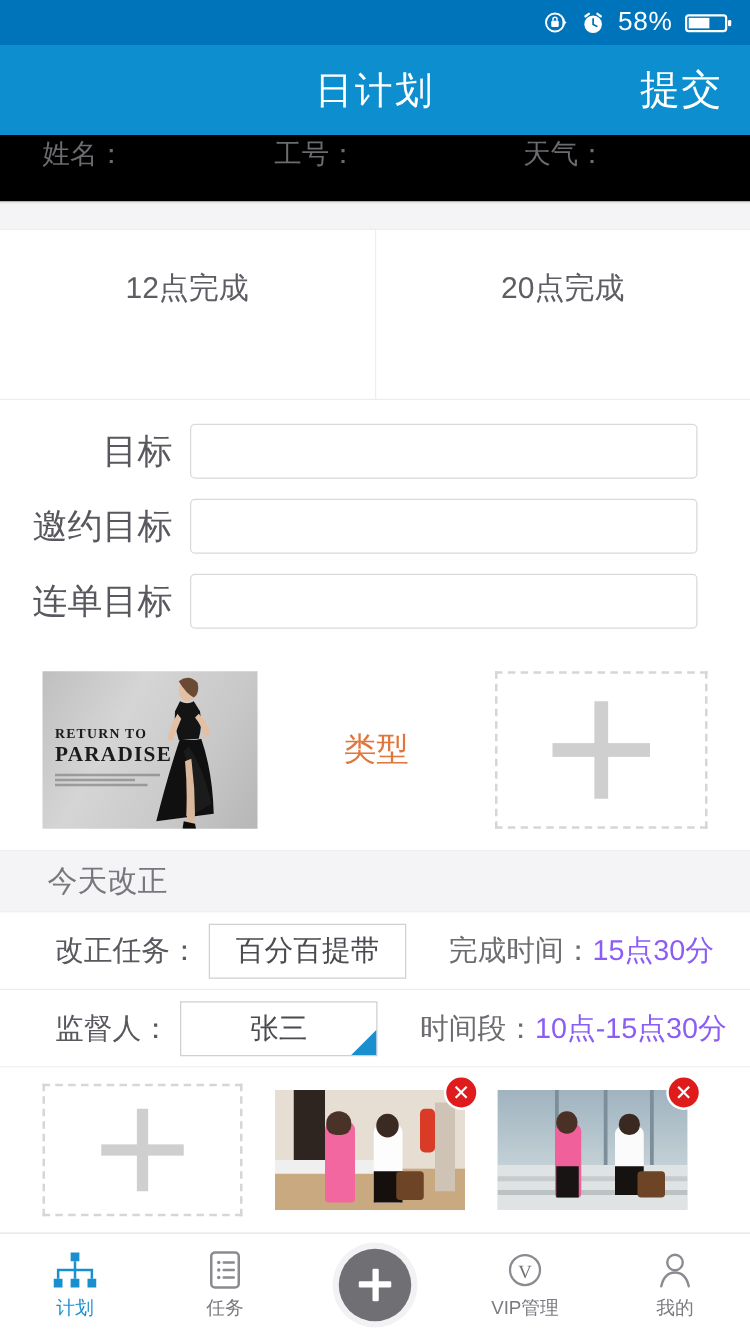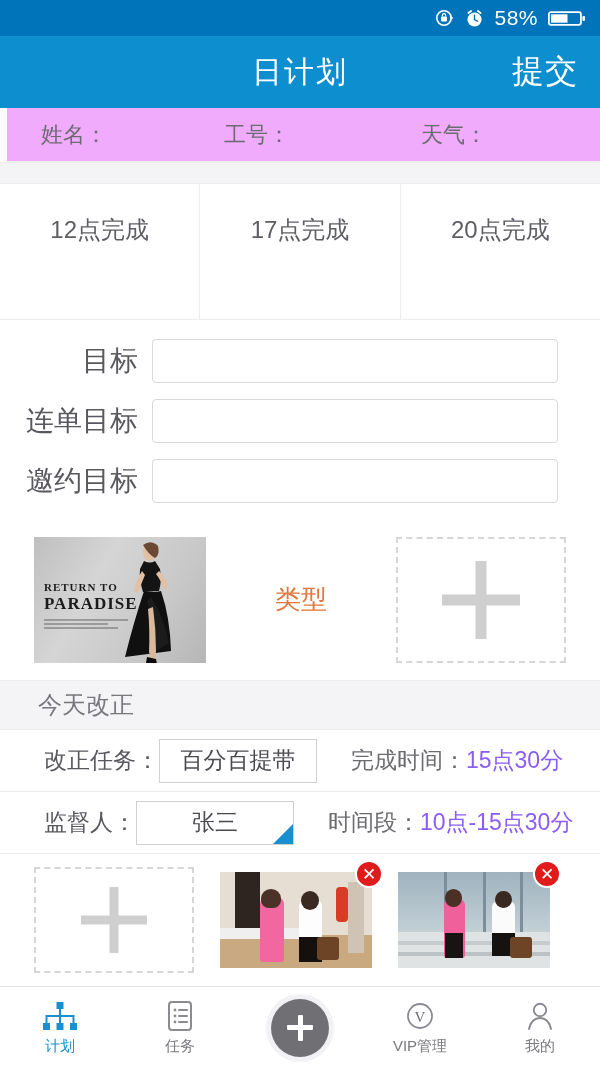--- a/index.html
+++ b/index.html
@@ -28,22 +28,22 @@
     position: relative; display: flex; align-items: center; justify-content: center;
   }
   .title-text { color: #fff; font-size: 30px; letter-spacing: 2px; }
   .submit-btn {
     position: absolute; right: 22px; top: 50%; transform: translateY(-50%);
     color: #fff; font-size: 32px; letter-spacing: 1px;
   }
 
   
   .inforow {
-    flex: 0 0 54px; display: flex; align-items: center;
-    background: #f0abfc; border-bottom: 1px solid #eeeef1; margin-left: 7px;
+    flex: 0 0 54px; display: flex; 
+    background: #000000; border-bottom: 1px solid #eeeef1;
   }
   .inforow .cell { flex: 1; font-size: 22px; color: #6b6b70; padding-left: 34px; }
   .inforow .cell:nth-child(2) { padding-left: 4px; }
   .inforow .cell:nth-child(3) { padding-left: 18px; }
 
   .band { flex: 0 0 22px; background: #f4f4f6; border-top: 1px solid #ededf0; border-bottom: 1px solid #ededf0; }
 
   
   .slots { flex: 0 0 136px; display: flex; background: #fff; border-bottom: 1px solid #ededf0; }
   .slot { flex: 1; padding-top: 30px; text-align: center; position: relative; }
@@ -93,21 +93,21 @@
   
   .sec-header {
     flex: 0 0 50px; background: #f4f4f6; display: flex; align-items: center;
     padding-left: 38px; font-size: 24px; color: #77777d;
     border-top: 1px solid #ededf0; border-bottom: 1px solid #ededf0;
   }
   .fix-row { flex: 0 0 62px; display: flex; align-items: center; background: #fff; border-bottom: 1px solid #ededf0; }
   .fix-row:last-of-type { border-bottom: 1px solid #ededf0; }
   .fix-label { font-size: 23px; color: #58585e; padding-left: 44px; }
   .fix-select {
-    position: relative; width: 158px; height: 44px;
+    position: relative; margin-left: 8px; width: 158px; height: 44px;
     border: 1px solid #cfcfd4; background: #fff; display: flex; align-items: center; justify-content: center;
     font-size: 23px; color: #4a4a50;
   }
   .fix-select .corner {
     position: absolute; right: 0; bottom: 0; width: 0; height: 0;
     border-left: 20px solid transparent; border-bottom: 20px solid #1a8fd0;
   }
   .fix-right { font-size: 23px; color: #6b6b70; margin-left: 34px; white-space: nowrap; }
   .fix-right .val { color: #8b5cf6; }
 
@@ -223,38 +223,35 @@
     <div class="cell">天气：</div>
   </div>
 
   <div class="band"></div>
 
   <div class="slots">
     <div class="slot">
       <div class="slot-label">12点完成</div>
     </div>
     <div class="slot">
-      <div class="slot-label">17点完成</div>
-    </div>
-    <div class="slot">
       <div class="slot-label">20点完成</div>
     </div>
   </div>
 
   <div class="goals">
     <div class="goal-row">
       <div class="goal-label">目标</div>
       <input class="goal-input" type="text" value="" style="">
     </div>
     <div class="goal-row">
+      <div class="goal-label">邀约目标</div>
+      <input class="goal-input" type="text" value="" style="">
+    </div>
+    <div class="goal-row">
       <div class="goal-label">连单目标</div>
-      <input class="goal-input" type="text" value="" style="">
-    </div>
-    <div class="goal-row">
-      <div class="goal-label">邀约目标</div>
       <input class="goal-input" type="text" value="" style="">
     </div>
   </div>
 
   <div class="pkrow">
     <div class="pk-photo">
       <div class="pp-text">
         <div class="pp-t1">RETURN TO</div>
         <div class="pp-t2">PARADISE</div>
         <div class="pp-lines">

